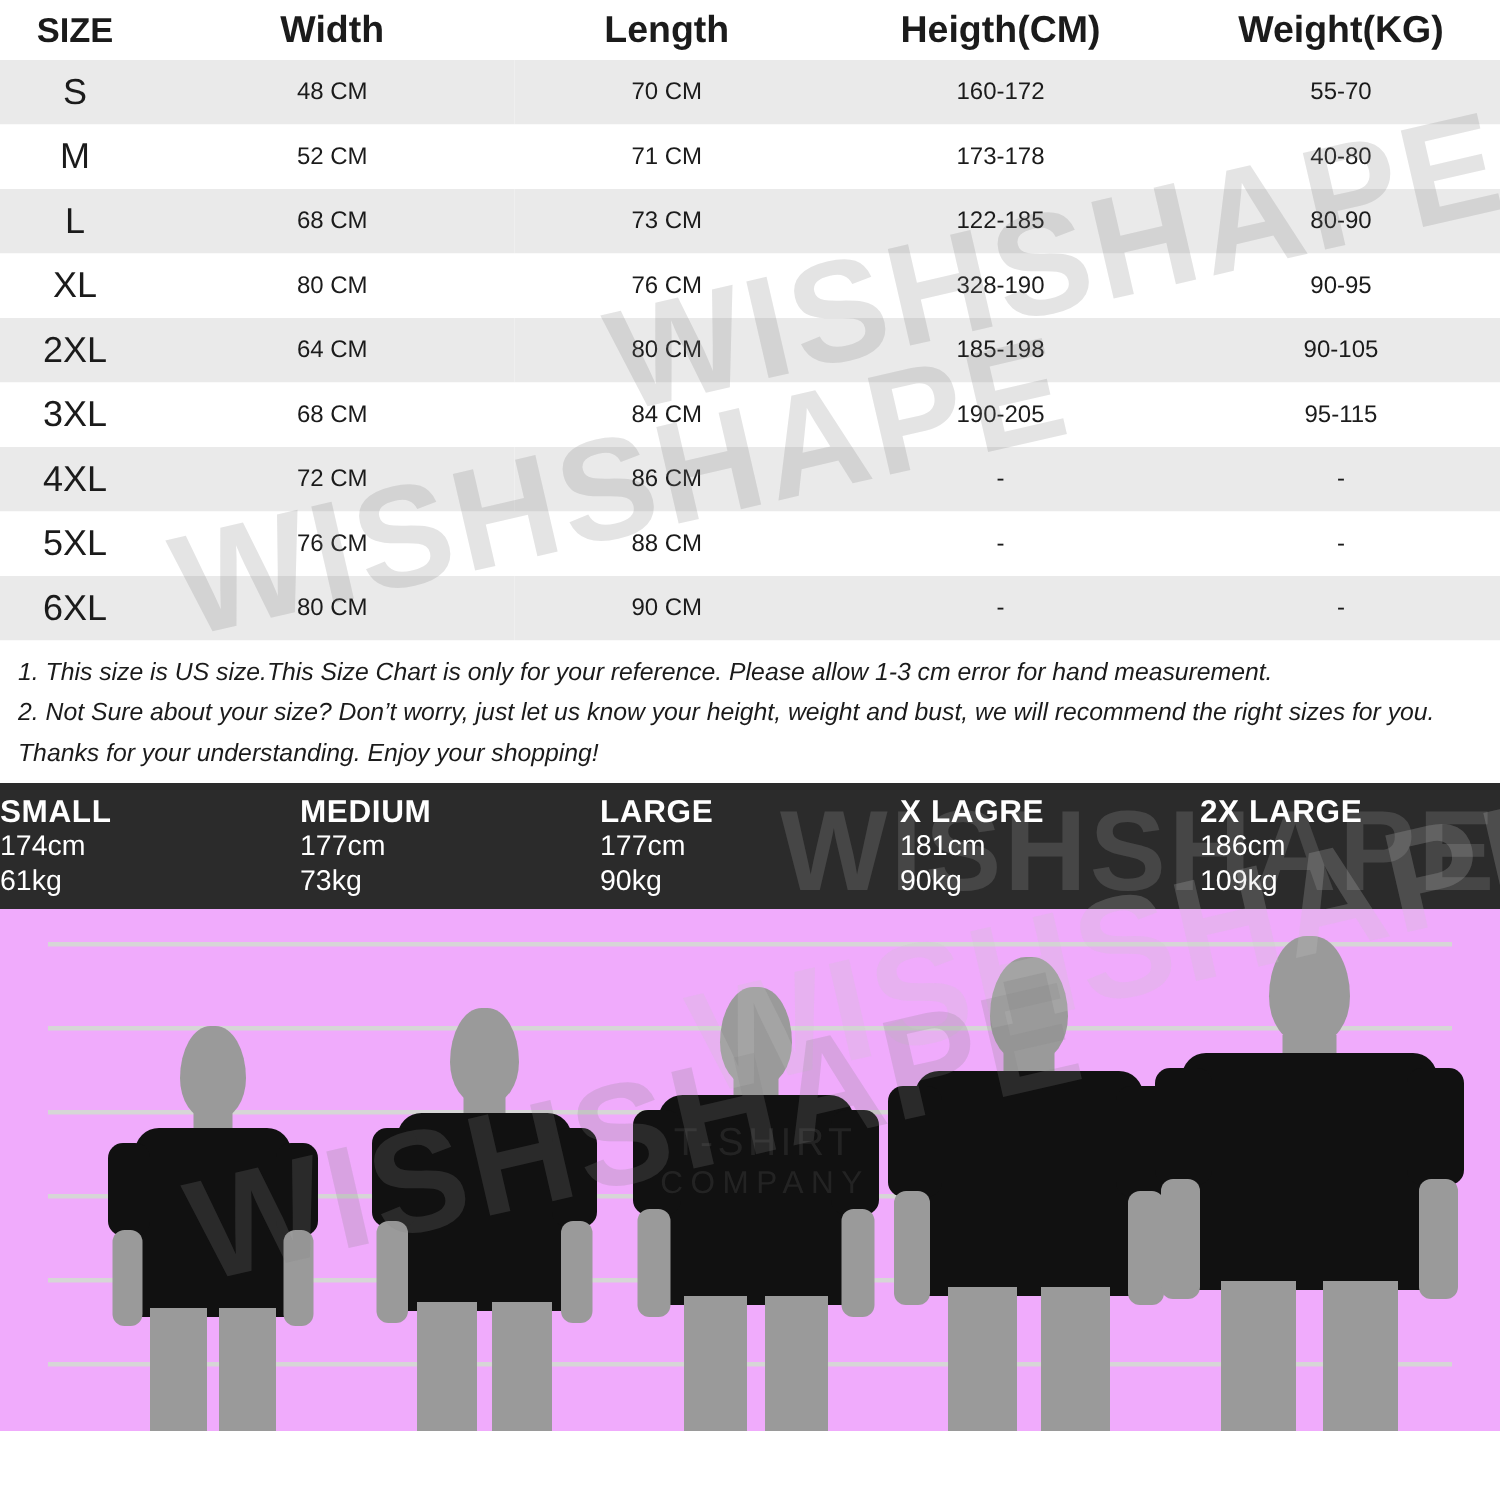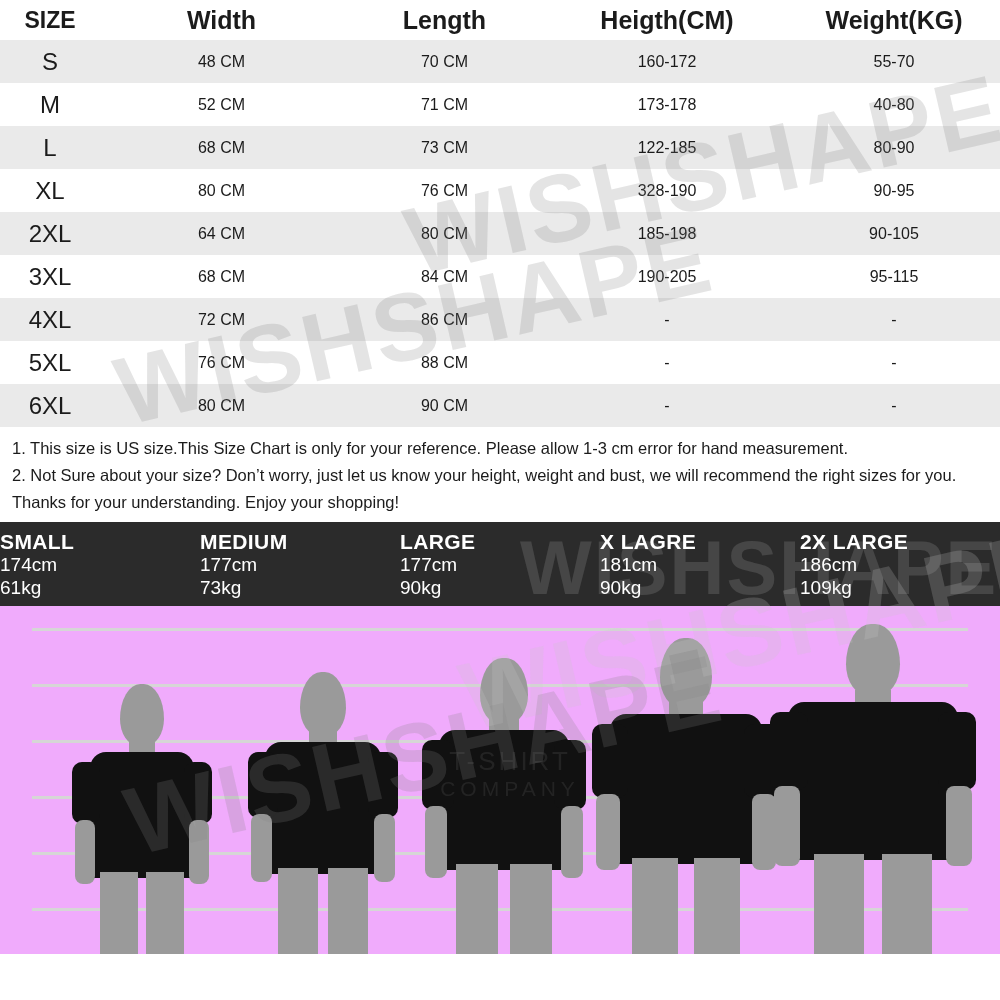--- a/index.html
+++ b/index.html
@@ -57,20 +57,21 @@
   .note-title {
     color: #e8402a;
     font-size: 17px;
     margin-bottom: 5px;
   }
   .note-line {
     color: #1b1b1b;
     font-size: 16.5px;
     line-height: 27px;
     white-space: nowrap;
+    font-style: italic;
   }
 
   
   .model-bar {
     position: relative;
     height: 84px;
     background: #2b2b2b;
     display: flex;
     align-items: center;
     overflow: hidden;

